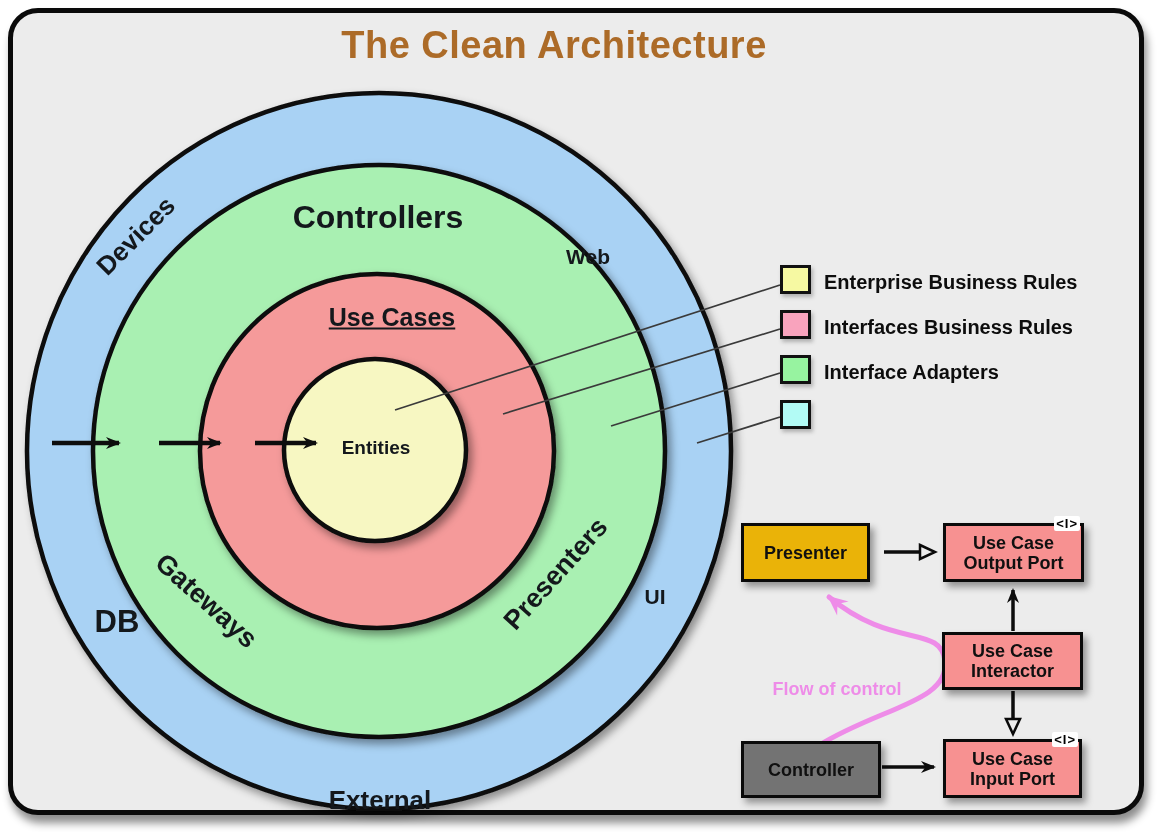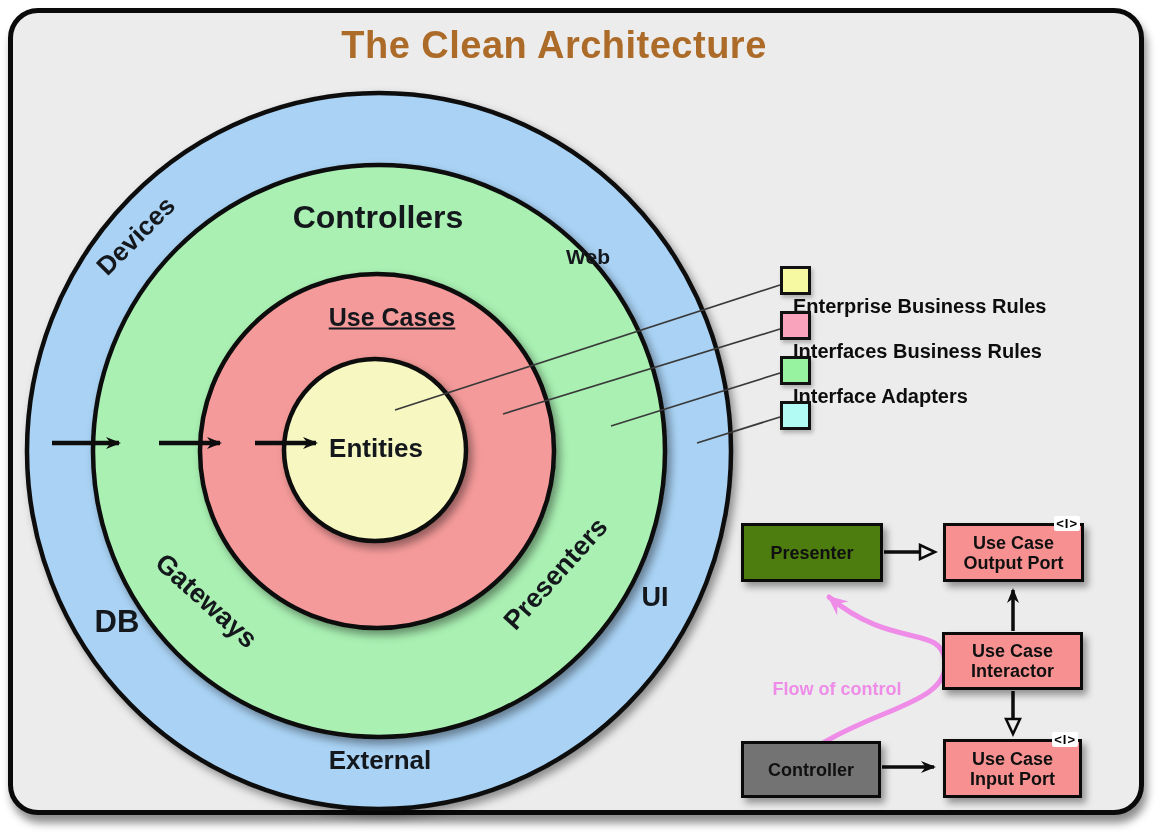--- a/index.html
+++ b/index.html
@@ -17,23 +17,23 @@
     text-align:center;font-size:38px;font-weight:bold;letter-spacing:.5px;
   }
   svg.art{position:absolute;left:0;top:0;}
   .lbl{
     position:absolute;font-weight:bold;color:#14181c;white-space:nowrap;
     transform:translate(-50%,-50%);font-size:26px;
   }
   .lbl.rot-ccw45{transform:translate(-50%,-50%) rotate(-45deg);}
   .lbl.rot-cw42{transform:translate(-50%,-50%) rotate(42deg);}
   .lbl.rot-ccw48{transform:translate(-50%,-50%) rotate(-48deg);}
-  .lbl.two-line{white-space:normal;text-align:center;line-height:35px;}
+  .lbl.two-line{white-space:normal;text-align:center;line-height:35px;margin-top:40px;}
   .legend{position:absolute;left:780px;top:266px;}
-  .legend-row{display:flex;align-items:flex-start;margin-bottom:17px;height:28px;flex-direction:column;}
+  .legend-row{display:flex;align-items:flex-end;margin-bottom:17px;height:28px;}
   .swatch{
     width:25px;height:23px;border:3px solid #111;flex:0 0 auto;
     box-shadow:2px 3px 4px rgba(0,0,0,.25);
   }
   .legend-label{margin-left:13px;font-weight:bold;font-size:20px;color:#0d0d0d;white-space:nowrap;}
   .fbox{
     position:absolute;box-sizing:border-box;border:3.5px solid #0a0a0a;
     display:flex;flex-direction:column;align-items:center;justify-content:center;
     font-weight:bold;font-size:18px;line-height:20px;color:#101010;text-align:center;
     box-shadow:4px 5px 7px rgba(0,0,0,.38);
@@ -90,25 +90,25 @@
   <line x1="1013" y1="631" x2="1013" y2="590" stroke="#0d0d0d" stroke-width="3.5" marker-end="url(#mFill)"></line>
   <line x1="1013" y1="691" x2="1013" y2="733" stroke="#0d0d0d" stroke-width="3.5" marker-end="url(#mOpen)"></line>
 
   <path d="M 818 746 C 878 708, 950 702, 945 661 C 941 624, 893 650, 829 597" fill="none" stroke-width="5" stroke-linecap="round" marker-end="url(#mPink)" stroke="#ee8ce8"></path>
 </svg>
 
 <div class="lbl rot-ccw45" style="left:136px;top:236px;">Devices</div>
 <div class="lbl" style="left:588px;top:209px;font-size:21px;margin-top:48px;">Web</div>
 <div class="lbl" style="left:378px;top:217px;font-size:32px;">Controllers</div>
 <div class="lbl" style="left:392px;top:317px;font-size:25px;text-decoration:underline;">Use Cases</div>
-<div class="lbl" style="left:376px;top:448px;font-size:26px;">Entities</div>
+<div class="lbl" style="left:376px;top:448px;font-size:19px;">Entities</div>
 <div class="lbl rot-cw42" style="left:206px;top:601px;font-size:27px;">Gateways</div>
 <div class="lbl rot-ccw48" style="left:556px;top:574px;font-size:27px;">Presenters</div>
 <div class="lbl" style="left:117px;top:622px;font-size:31px;">DB</div>
-<div class="lbl" style="left:655px;top:597px;font-size:27px;">UI</div>
+<div class="lbl" style="left:655px;top:597px;font-size:21px;">UI</div>
 <div class="lbl two-line" style="left:380px;top:760px;">
   <div>External</div>
 </div>
 
 <div class="legend">
   <div class="legend-row">
     <div class="swatch" style="background-color: rgb(246, 249, 162);"></div>
     <div class="legend-label">Enterprise Business Rules</div>
   </div>
   <div class="legend-row">
@@ -117,21 +117,21 @@
   </div>
   <div class="legend-row">
     <div class="swatch" style="background-color: rgb(151, 243, 160);"></div>
     <div class="legend-label">Interface Adapters</div>
   </div>
   <div class="legend-row">
     <div class="swatch" style="background-color: rgb(178, 251, 245);"></div>
   </div>
 </div>
 
-<div class="fbox" style="left: 741px; top: 523px; width: 142px; height: 59px; background-color: #4d7c0f;">
+<div class="fbox" style="left: 741px; top: 523px; width: 129px; height: 59px; background-color: #eab308;">
   <span>Presenter</span>
 </div>
 
 <div class="fbox" style="left: 943px; top: 523px; width: 141px; height: 59px; background-color: rgb(247, 145, 145);">
   <span class="badge">&lt;I&gt;</span>
   <span>Use Case</span>
   <span>Output Port</span>
 </div>
 
 <div class="fbox" style="left: 942px; top: 632px; width: 141px; height: 58px; background-color: rgb(247, 145, 145);">

